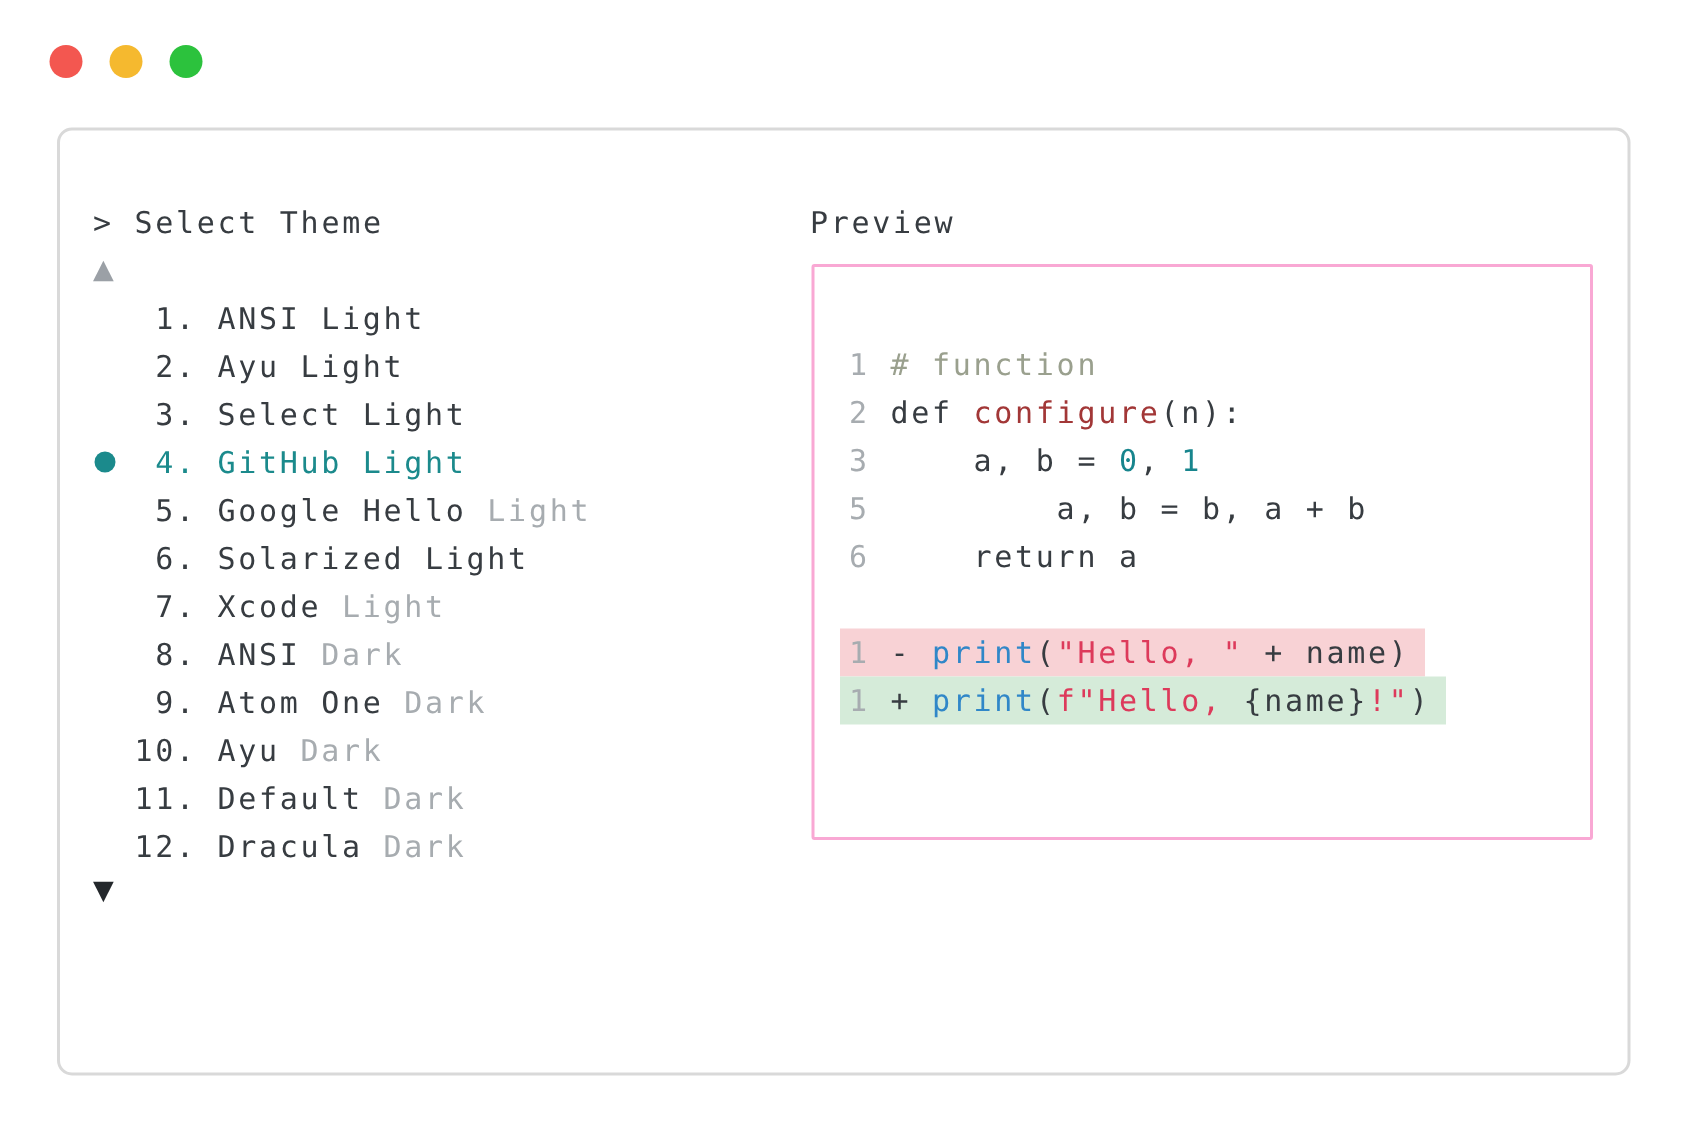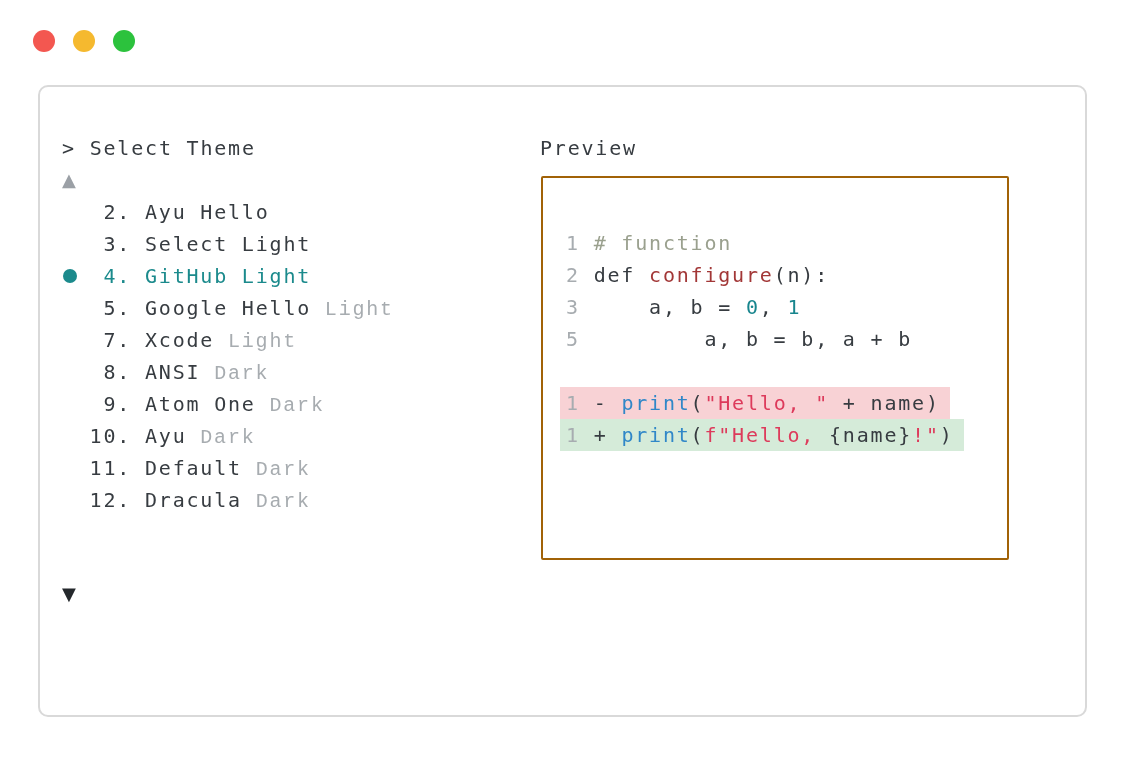--- a/index.html
+++ b/index.html
@@ -21,26 +21,26 @@
          border:2px solid var(--border);border-radius:10px;background:#fff;}
   .prompt{position:absolute;left:22px;top:45px;height:32px;line-height:32px;white-space:pre;}
   .preview-label{position:absolute;left:500px;top:45px;height:32px;line-height:32px;}
   .arrow{position:absolute;left:22px;height:32px;line-height:32px;font-size:18px;
          font-family:"DejaVu Sans","Liberation Sans",sans-serif;letter-spacing:0;}
   .arrow.up{top:77px;color:#9ba0a6;}
   .arrow.down{top:491px;color:#24282c;}
   #theme-list{position:absolute;left:22px;top:109px;}
   .row{position:relative;height:32px;line-height:32px;white-space:pre;
        padding-left:27.6px;cursor:default;}
-  .row .suffix{color:var(--gray);font-family:Liberation Mono, monospace;}
+  .row .suffix{color:var(--gray);}
   .row.sel{color:var(--teal);}
   .bullet{position:absolute;left:1px;top:9px;width:14px;height:14px;border-radius:50%;
           background:var(--teal);}
-  .preview-pane{position:absolute;left:501px;top:89px;width:468px;height:384px;
-                border:2px solid #a16207;border-radius:2px;background:#fff;
+  .preview-pane{position:absolute;left:501px;top:89px;width:521px;height:384px;
+                border:2px solid #f9a8d4;border-radius:2px;background:#fff;
                 padding:49px 0 0 23px;overflow:hidden;}
   .pline{height:32px;line-height:32px;white-space:pre;width:fit-content;}
   .pline.del{background:var(--delbg);padding:0 10px 0 6px;margin-left:-6px;}
   .pline.add{background:var(--addbg);padding:0 10px 0 6px;margin-left:-6px;}
   .c-lineno{color:var(--gray);}
   .c-code{color:var(--dark);}
   .c-comment{color:var(--comment);}
   .c-funcname{color:var(--funcname);}
   .c-string{color:var(--string);}
   .c-call{color:var(--call);}
@@ -55,36 +55,39 @@
   <span class="light red"></span>
   <span class="light yellow"></span>
   <span class="light green"></span>
 </div>
 
 <div class="panel">
   <div class="prompt">&gt; Select Theme</div>
   <div class="preview-label">Preview</div>
   <div class="arrow up">▲</div>
   <div id="theme-list">
-      <div class="row"><span> 2. </span><span>Ayu Hello</span></div>
+      <div class="row"><span> 1. </span><span>ANSI Light</span></div>
+      <div class="row"><span> 2. </span><span>Ayu Light</span></div>
       <div class="row"><span> 3. </span><span>Select Light</span></div>
       <div class="row sel"><span class="bullet"></span><span> 4. </span><span>GitHub Light</span></div>
       <div class="row"><span> 5. </span><span>Google Hello</span><span class="suffix"> Light</span></div>
+      <div class="row"><span> 6. </span><span>Solarized Light</span></div>
       <div class="row"><span> 7. </span><span>Xcode</span><span class="suffix"> Light</span></div>
       <div class="row"><span> 8. </span><span>ANSI</span><span class="suffix"> Dark</span></div>
       <div class="row"><span> 9. </span><span>Atom One</span><span class="suffix"> Dark</span></div>
       <div class="row"><span>10. </span><span>Ayu</span><span class="suffix"> Dark</span></div>
       <div class="row"><span>11. </span><span>Default</span><span class="suffix"> Dark</span></div>
       <div class="row"><span>12. </span><span>Dracula</span><span class="suffix"> Dark</span></div>
     </div>
   <div class="arrow down">▼</div>
   <div class="preview-pane">
     <div id="code-lines">
         <div class="pline"><span class="c-lineno">1 </span><span class="c-comment"># function</span></div>
         <div class="pline"><span class="c-lineno">2 </span><span class="c-code">def </span><span class="c-funcname">configure</span><span class="c-code">(n):</span></div>
         <div class="pline"><span class="c-lineno">3 </span><span class="c-code">    a, b = </span><span class="c-num">0</span><span class="c-code">, </span><span class="c-num">1</span></div>
         <div class="pline"><span class="c-lineno">5 </span><span class="c-code">        a, b = b, a + b</span></div>
+        <div class="pline"><span class="c-lineno">6 </span><span class="c-code">    return a</span></div>
         <div class="pline"></div>
         <div class="pline del"><span class="c-lineno">1 </span><span class="c-code">- </span><span class="c-call">print</span><span class="c-code">(</span><span class="c-string">"Hello, "</span><span class="c-code"> + name)</span></div>
         <div class="pline add"><span class="c-lineno">1 </span><span class="c-code">+ </span><span class="c-call">print</span><span class="c-code">(</span><span class="c-string">f"Hello, </span><span class="c-code">{name}</span><span class="c-string">!"</span><span class="c-code">)</span></div>
       </div>
   </div>
 </div>
 
 </body></html>

